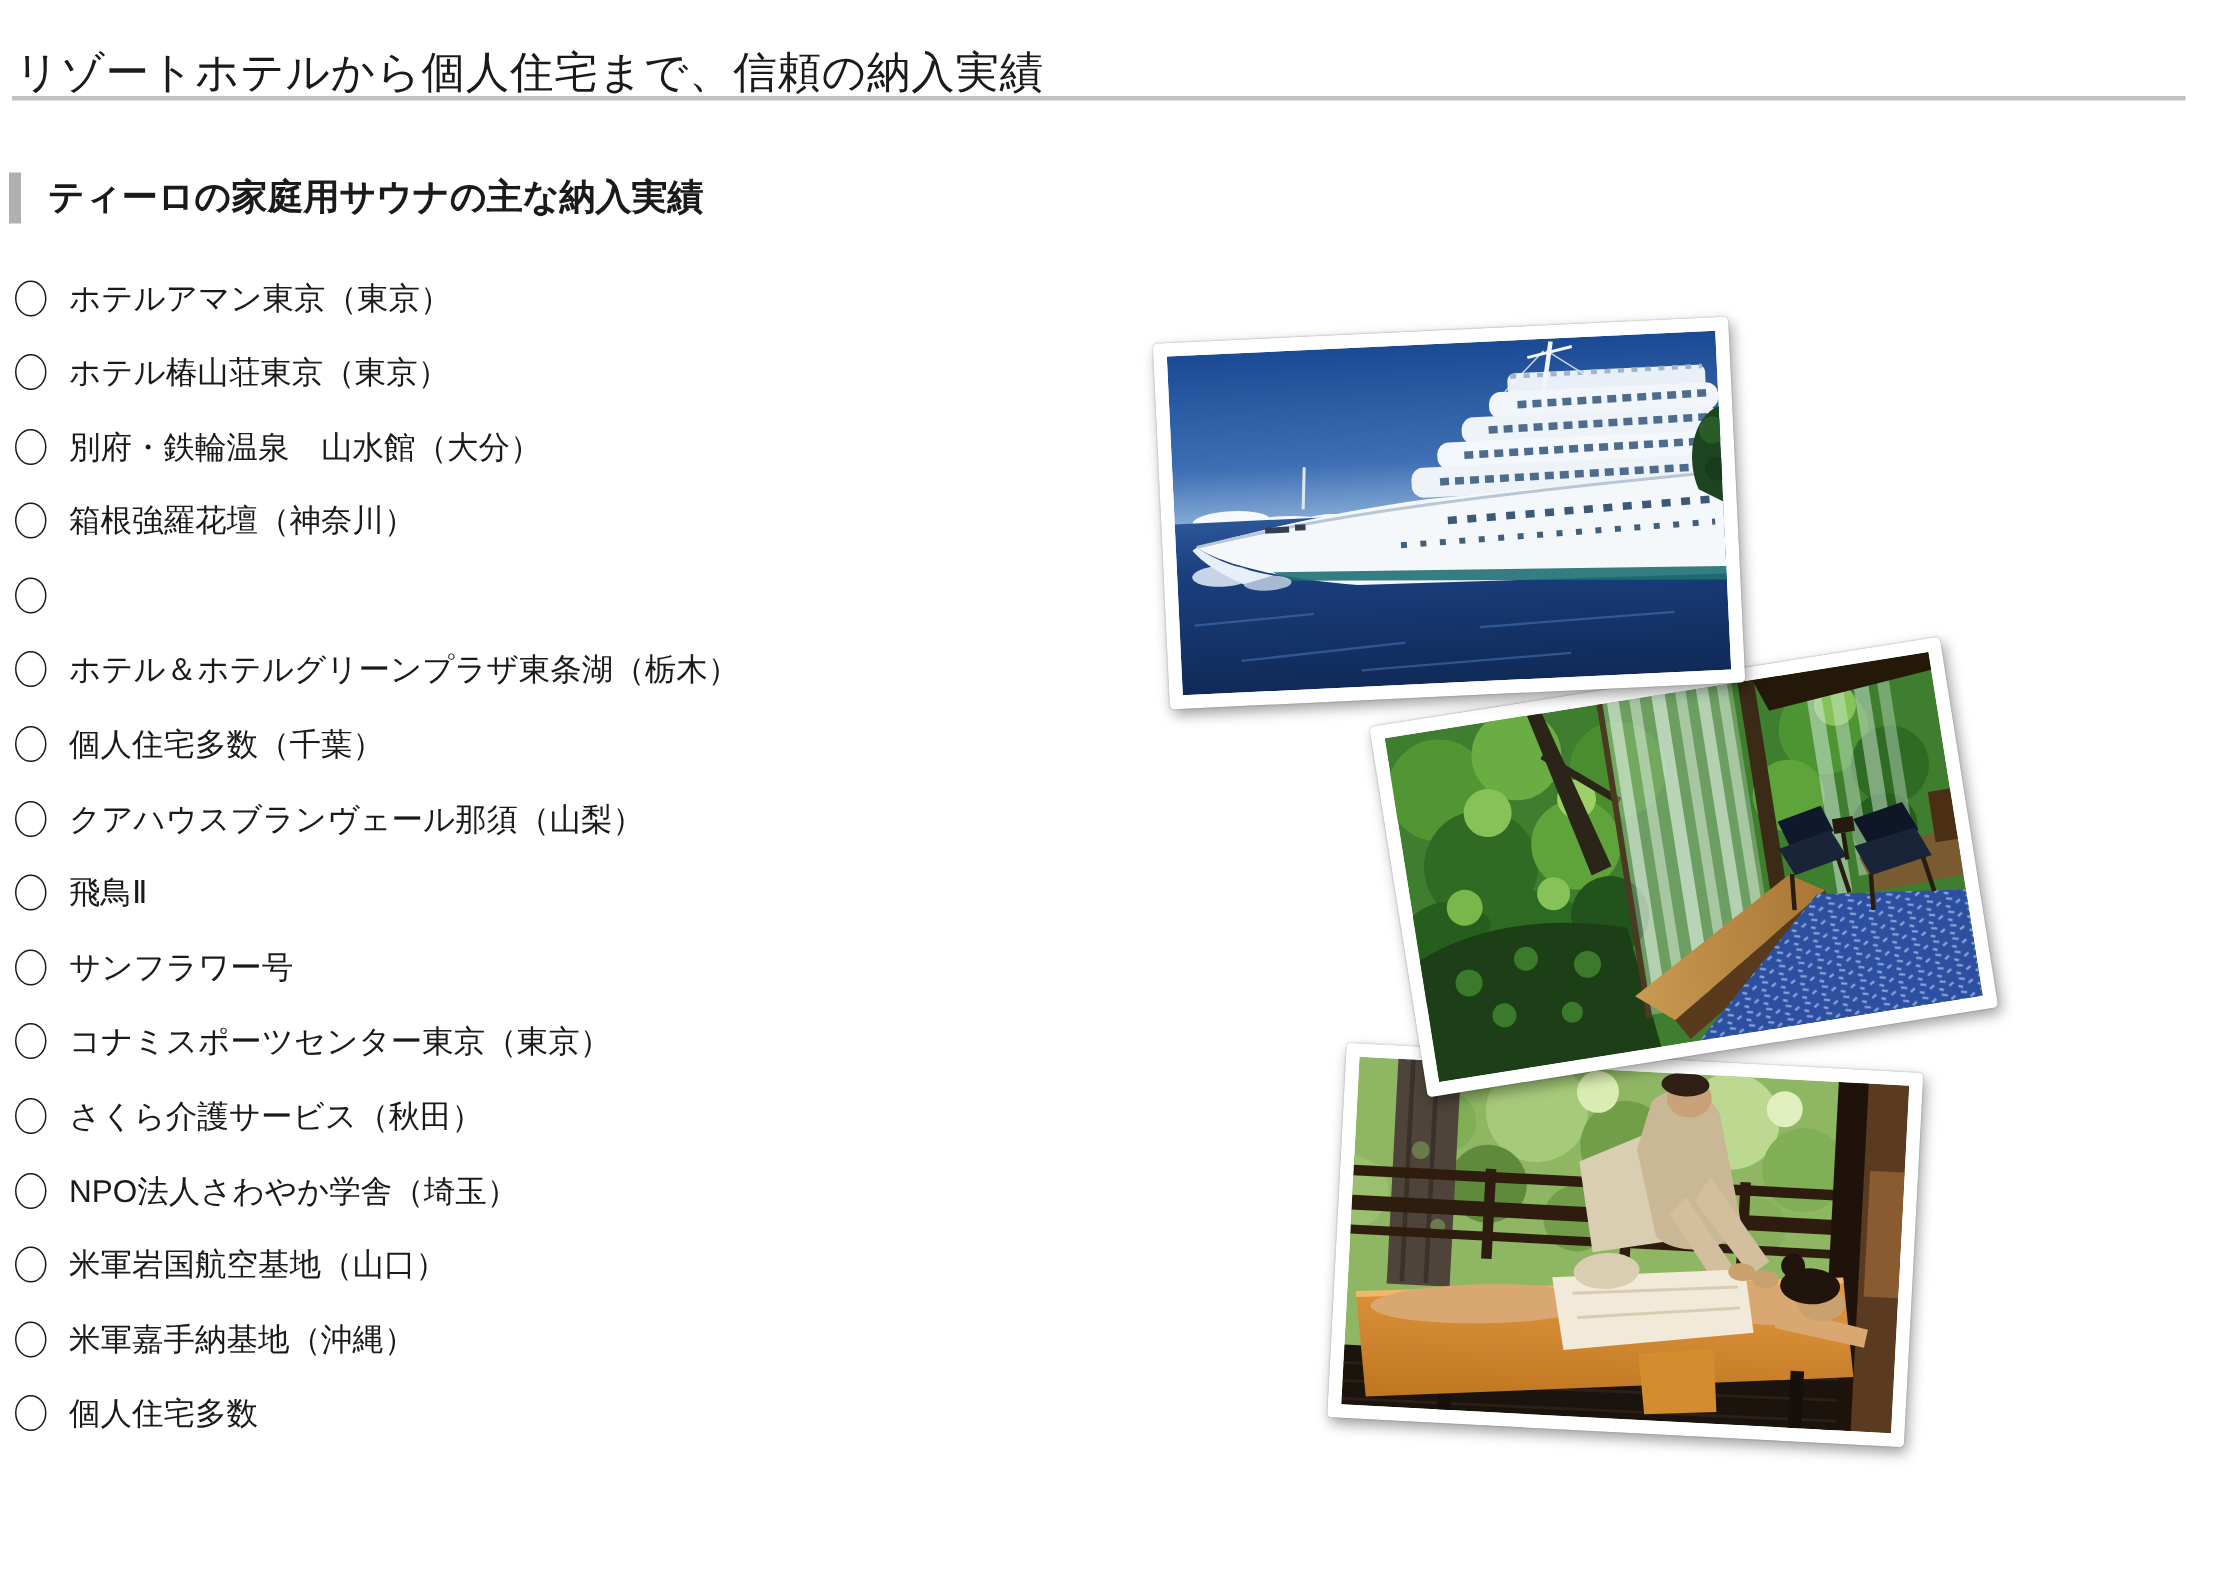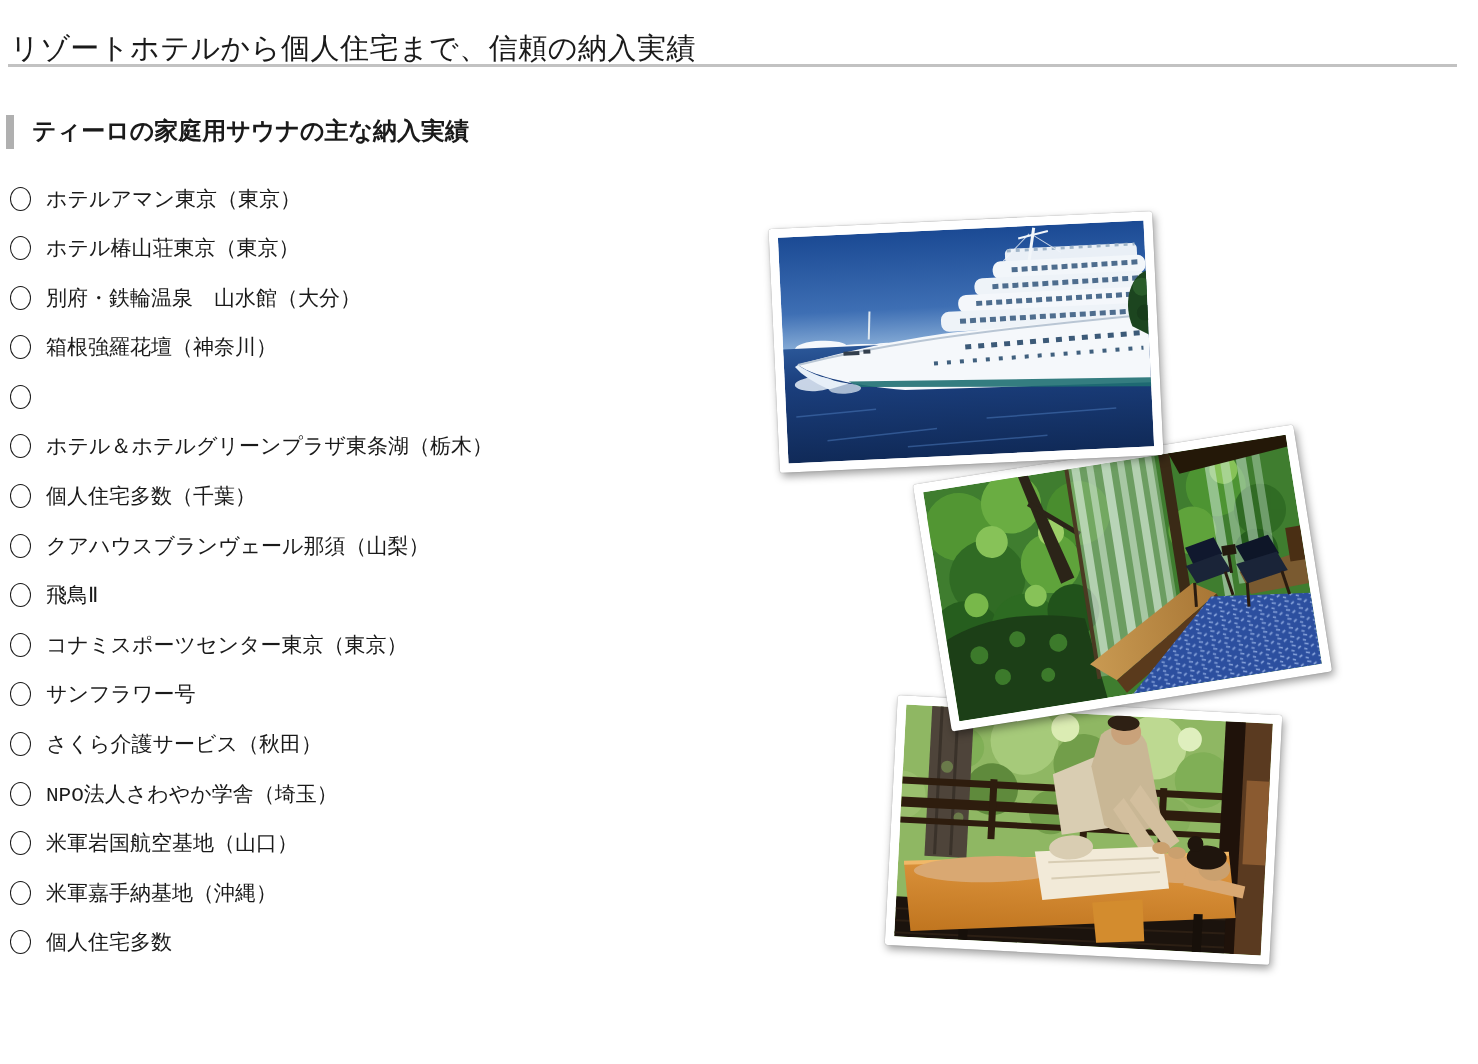--- a/index.html
+++ b/index.html
@@ -15,21 +15,21 @@
     position:absolute;left:8px;top:64px;width:1449px;height:3px;background:#c2c2c2;
   }
   .section-head{
     position:absolute;left:6px;top:115px;display:flex;align-items:flex-start;
   }
   .section-bar{
     width:8px;height:34px;background:#b0b0b0;margin-right:18px;flex:none;
   }
   .section-title{font-size:24px;font-weight:bold;white-space:nowrap;}
   ul.install-list{
-    position:absolute;left:10px;top:186px;margin:0;padding:0;list-style:none;font-family:Liberation Mono, monospace;
+    position:absolute;left:10px;top:186px;margin:0;padding:0;list-style:none;
   }
   ul.install-list li{
     display:flex;align-items:center;height:25px;margin-bottom:24.6px;
     font-size:21px;white-space:nowrap;
   }
   .bullet{
     width:19px;height:22px;border:1.6px solid #1a1a1a;border-radius:50%;
     margin-right:15px;flex:none;box-sizing:content-box;background:#fff;
   }
   .photo{
@@ -84,25 +84,25 @@
   <li>
       <span class="bullet"></span>
       <span>クアハウスブランヴェール那須（山梨）</span>
     </li>
   <li>
       <span class="bullet"></span>
       <span>飛鳥Ⅱ</span>
     </li>
   <li>
       <span class="bullet"></span>
+      <span>サンフラワー号</span>
+    </li>
+  <li>
+      <span class="bullet"></span>
       <span>コナミスポーツセンター東京（東京）</span>
-    </li>
-  <li>
-      <span class="bullet"></span>
-      <span>サンフラワー号</span>
     </li>
   <li>
       <span class="bullet"></span>
       <span>さくら介護サービス（秋田）</span>
     </li>
   <li>
       <span class="bullet"></span>
       <span>NPO法人さわやか学舎（埼玉）</span>
     </li>
   <li>

